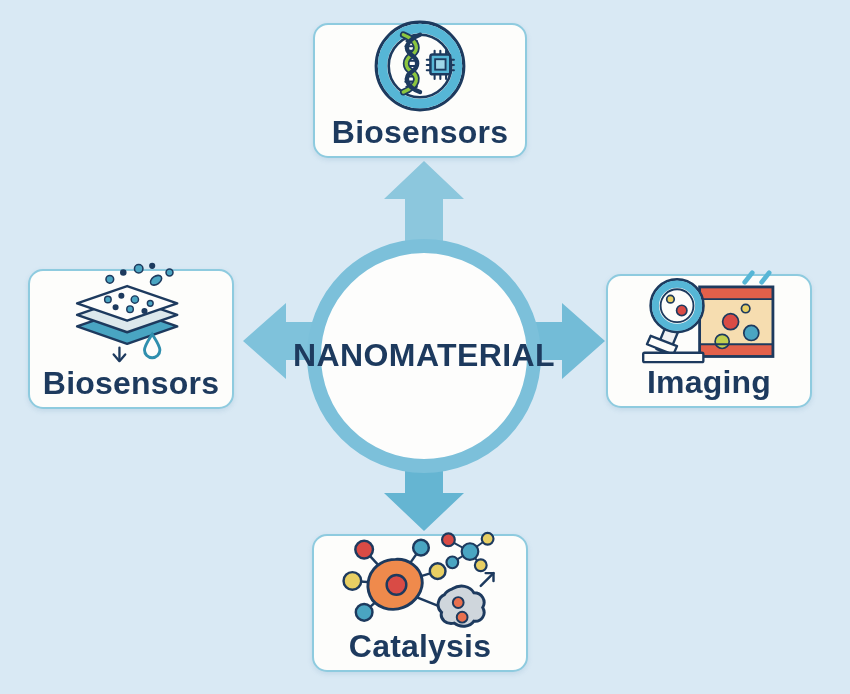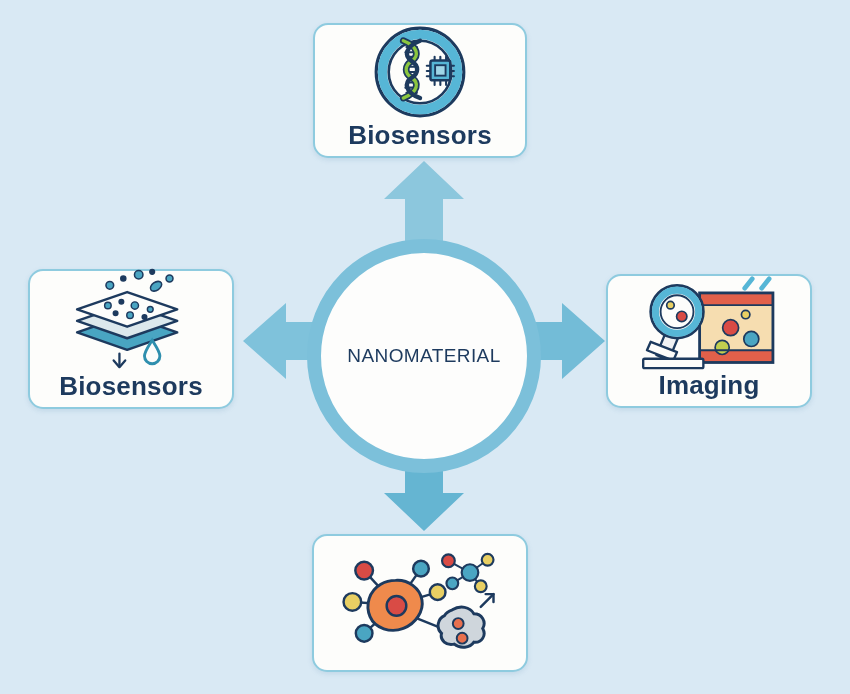--- a/index.html
+++ b/index.html
@@ -22,42 +22,42 @@
     box-sizing:border-box;
     border-radius:50%;
     border:14px solid #7cc0da;
     background:#fdfdfc;
     display:flex;flex-direction:column;
     align-items:center;justify-content:center;
     text-align:center;
   }
   .hub-title{
     color:#1d3a5e;
-    font-size:19px;font-weight:normal;
+    font-size:32px;font-weight:bold;
     line-height:1.3;letter-spacing:.4px;text-align:center;
   }
   
   .node{
     position:absolute;
     box-sizing:border-box;
     background:#fdfdfb;
     border:2.5px solid #8ecbdf;
     border-radius:15px;
     box-shadow:0 2px 5px rgba(90,140,175,.18);
     display:flex;flex-direction:column;
     align-items:center;justify-content:flex-end;
     padding-bottom:6px;
   }
   .node-biosensors{left:313px;top:23px;width:214px;height:135px;}
   .node-filtration{left:28px;top:269px;width:206px;height:140px;}
   .node-imaging{left:606px;top:274px;width:206px;height:134px;}
   .node-catalysis{left:312px;top:534px;width:216px;height:138px;}
   .node-label{
     color:#1d3a5e;
-    font-size:26px;font-weight:bold;
+    font-size:32px;font-weight:bold;
     letter-spacing:.2px;
     line-height:1.1;
     margin-top:1px;
   }
   .icon-wrap{flex:1;display:flex;align-items:center;justify-content:center;}
 </style>
 </head>
 <body>
 
 <div class="stage">
@@ -233,15 +233,16 @@
         </g>
         <g stroke="#1d3a5e" stroke-width="2.2">
           <circle cx="136" cy="22" r="8.5" fill="#4aa5c2"></circle>
           <circle cx="114" cy="10" r="6.5" fill="#d94b45"></circle>
           <circle cx="154" cy="9" r="6" fill="#e8cf63"></circle>
           <circle cx="118" cy="33" r="6" fill="#4aa5c2"></circle>
           <circle cx="147" cy="36" r="6" fill="#e8cf63"></circle>
         </g>
       </svg>
     </div>
+    <div class="node-label">Catalysis</div>
   </div>
 
 </div>
 
 </body></html>

